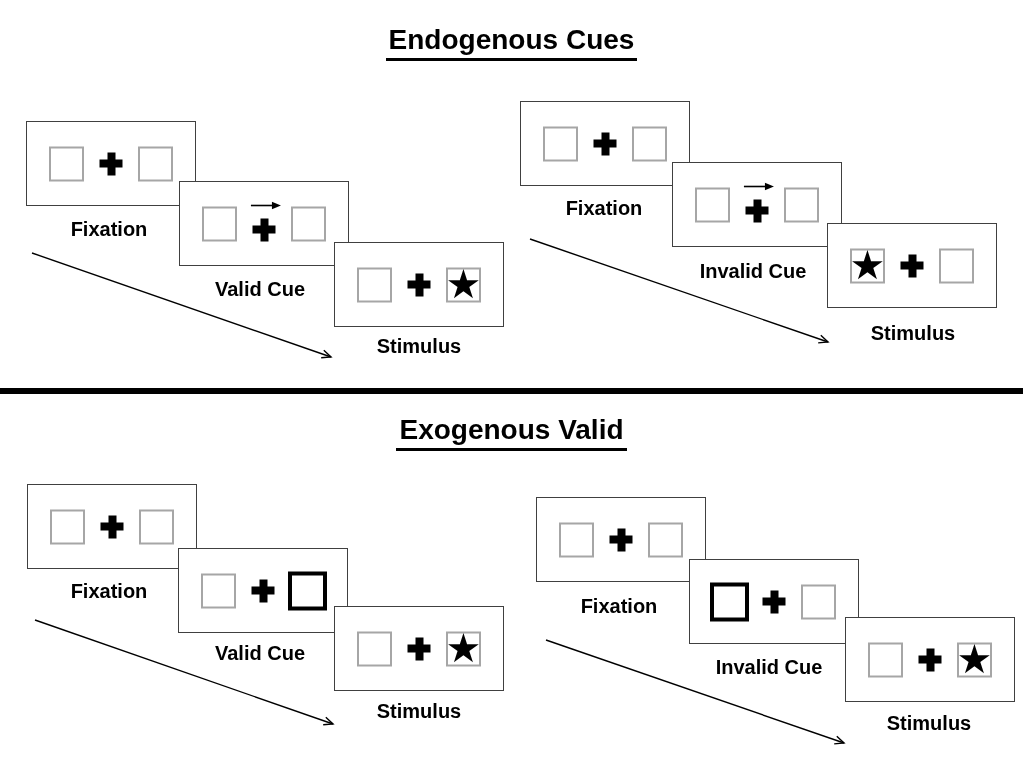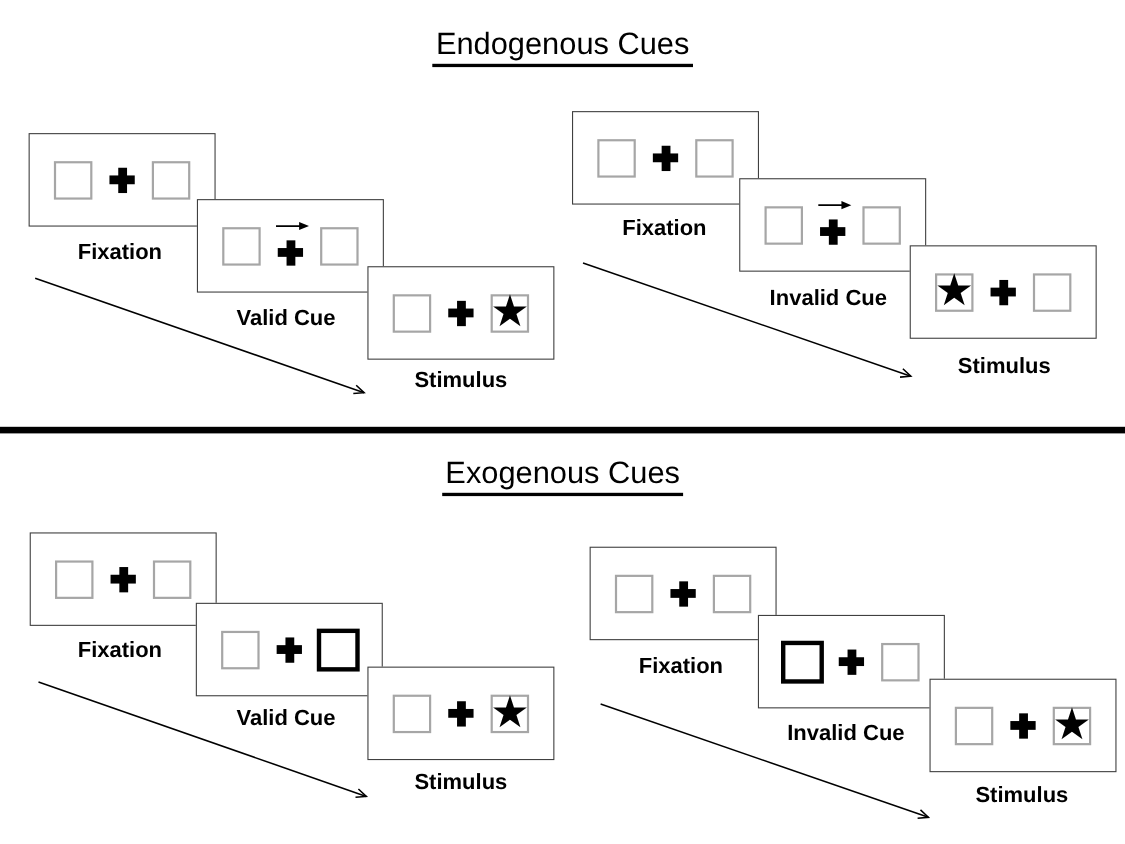--- a/index.html
+++ b/index.html
@@ -2,21 +2,21 @@
 <html><head>
 <meta charset="utf-8">
 <style>
   html,body{margin:0;padding:0;background:#ffffff;}
   .canvas{
     position:relative;width:1023px;height:767px;background:#ffffff;
     font-family:"Liberation Sans",sans-serif;overflow:hidden;color:#000;
   }
   .title{position:absolute;left:0;width:100%;text-align:center;}
   .title-text{
-    display:inline-block;font-size:28px;font-weight:normal;letter-spacing:0;
+    display:inline-block;font-size:28px;font-weight:bold;letter-spacing:0;
     border-bottom:3px solid #000;padding:0 3px 2px;
   }
   .divider{position:absolute;left:0;top:388px;width:1023px;height:6px;background:#000;}
   .group{position:absolute;left:0;top:0;width:0;height:0;}
   .panel{
     position:absolute;width:170px;height:85px;background:#ffffff;
     border:1px solid #404040;box-sizing:border-box;
   }
   .z1{z-index:1}.z2{z-index:2}.z3{z-index:3}
   .sq{
@@ -125,21 +125,21 @@
       </div>
       <div class="plus"></div>
       <div class="sq right"></div>
     </div>
     <div class="lbl" style="left:852px;top:322px">Stimulus</div>
   </div>
 
   <div class="divider"></div>
 
   <div class="title" style="top:414px">
-    <span class="title-text">Exogenous Cues</span>
+    <span class="title-text">Exogenous Valid</span>
   </div>
 
   <div class="group">
     <svg class="tl-arrow" style="left:31px;top:614px" width="310" height="119" viewBox="0 0 310 119">
       <defs>
         <marker id="ah3" markerUnits="userSpaceOnUse" markerWidth="14" markerHeight="12" refX="10" refY="5" orient="auto">
           <path d="M1,1 L10,5 L1,9" fill="none" stroke="#000" stroke-width="1.4"></path>
         </marker>
       </defs>
       <line x1="4" y1="6" x2="302" y2="110" stroke="#000" stroke-width="1.4" marker-end="url(#ah3)"></line>

